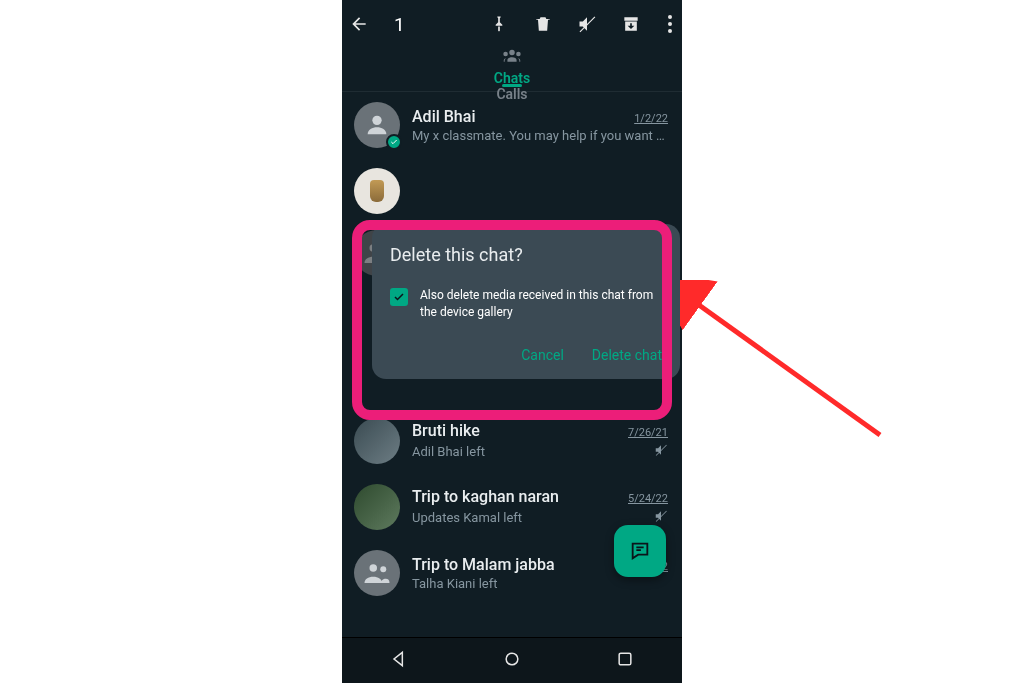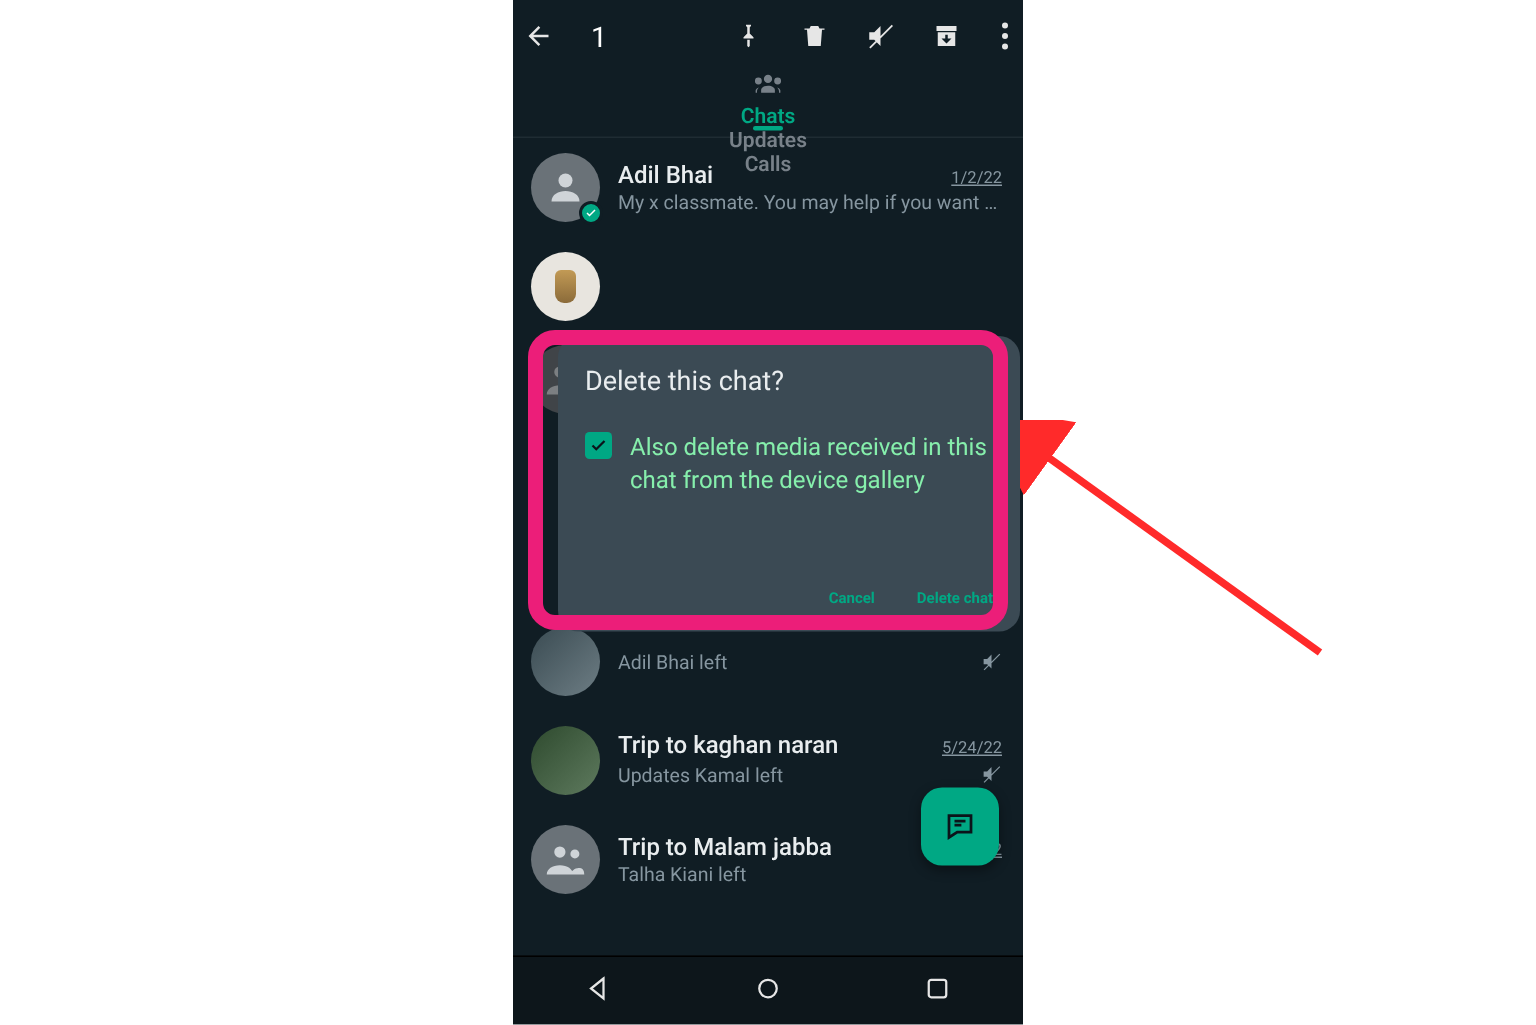--- a/index.html
+++ b/index.html
@@ -122,23 +122,23 @@
     background:#3b4a54; border-radius:14px; padding:20px 18px 10px;
     z-index:4; color:#e6e6e6;
   }
   .dialog-title { font-size:18px; font-weight:400; color:#e9edef; }
   .dialog-check { display:flex; align-items:flex-start; gap:12px; margin-top:22px; }
   .checkbox {
     width:18px; height:18px; background:#00a884; border-radius:3px; flex-shrink:0;
     display:flex; align-items:center; justify-content:center; margin-top:1px;
   }
   .checkbox svg { width:12px; height:12px; fill:none; stroke:#0b141a; stroke-width:3; }
-  .check-label { font-size:16px; line-height:1.4; color:#86efac; }
+  .check-label { font-size:12px; line-height:1.4; color:#ffffff; }
   .dialog-actions { display:flex; justify-content:flex-end; gap:28px; margin-top:26px; margin-bottom:6px; }
-  .dialog-btn { font-size:10px; font-weight:700; color:#00a884;margin-top:36px; }
+  .dialog-btn { font-size:14px; font-weight:400; color:#00a884; }
   
   .behind-chat {
     padding:6px 14px 4px 12px; display:flex; gap:12px; align-items:center;
     filter:brightness(.6);
   }
   
   .arrow {
     position:absolute; left:680px; top:280px; width:220px; height:170px; z-index:3;
   }
   .arrow svg { width:100%; height:100%; }
@@ -189,23 +189,20 @@
   <div class="tabs">
     <div class="tab-comm">
       <svg viewBox="0 0 24 24">
           <path d="M12 8a3 3 0 100-6 3 3 0 000 6zM5 9a2.5 2.5 0 100-5 2.5 2.5 0 000 5zm14 0a2.5 2.5 0 100-5 2.5 2.5 0 000 5zM12 10c-3 0-5 1.5-5 3v2h10v-2c0-1.5-2-3-5-3zM3 15v-1.5c0-1 1-2 2.5-2.3-.9.8-1.5 1.8-1.5 2.8V15zm18 0h-1v-1c0-1-.6-2-1.5-2.8 1.5.3 2.5 1.3 2.5 2.3z"></path>
         </svg>
     </div>
     <div class="tab active">
         <span>Chats</span>
       </div>
     <div class="tab">
-        <span>Updates</span>
-      </div>
-    <div class="tab">
         <span>Calls</span>
       </div>
   </div>
 
   <div class="chatlist">
 
     <div class="chat">
       <div class="avatar">
         <svg viewBox="0 0 24 24">
             <circle cx="12" cy="8" r="4"></circle>
@@ -245,20 +242,24 @@
           <span class="chat-name">Trip to chitral</span>
         </div>
       </div>
     </div>
 
     <div style="height:128px;"></div>
 
     <div class="chat">
       <div class="avatar photo"></div>
       <div class="chat-body">
+        <div class="chat-top">
+          <span class="chat-name">Bruti hike</span>
+          <span class="chat-date">7/26/21</span>
+        </div>
         <div class="chat-sub">
           <span class="chat-msg">Adil Bhai left</span>
           <span class="chat-mute">
             <svg viewBox="0 0 24 24">
                 <path d="M3 9h4l5-5v16l-5-5H3zM22 4L4 22l-1-1L21 3z"></path>
               </svg>
           </span>
         </div>
       </div>
     </div>

